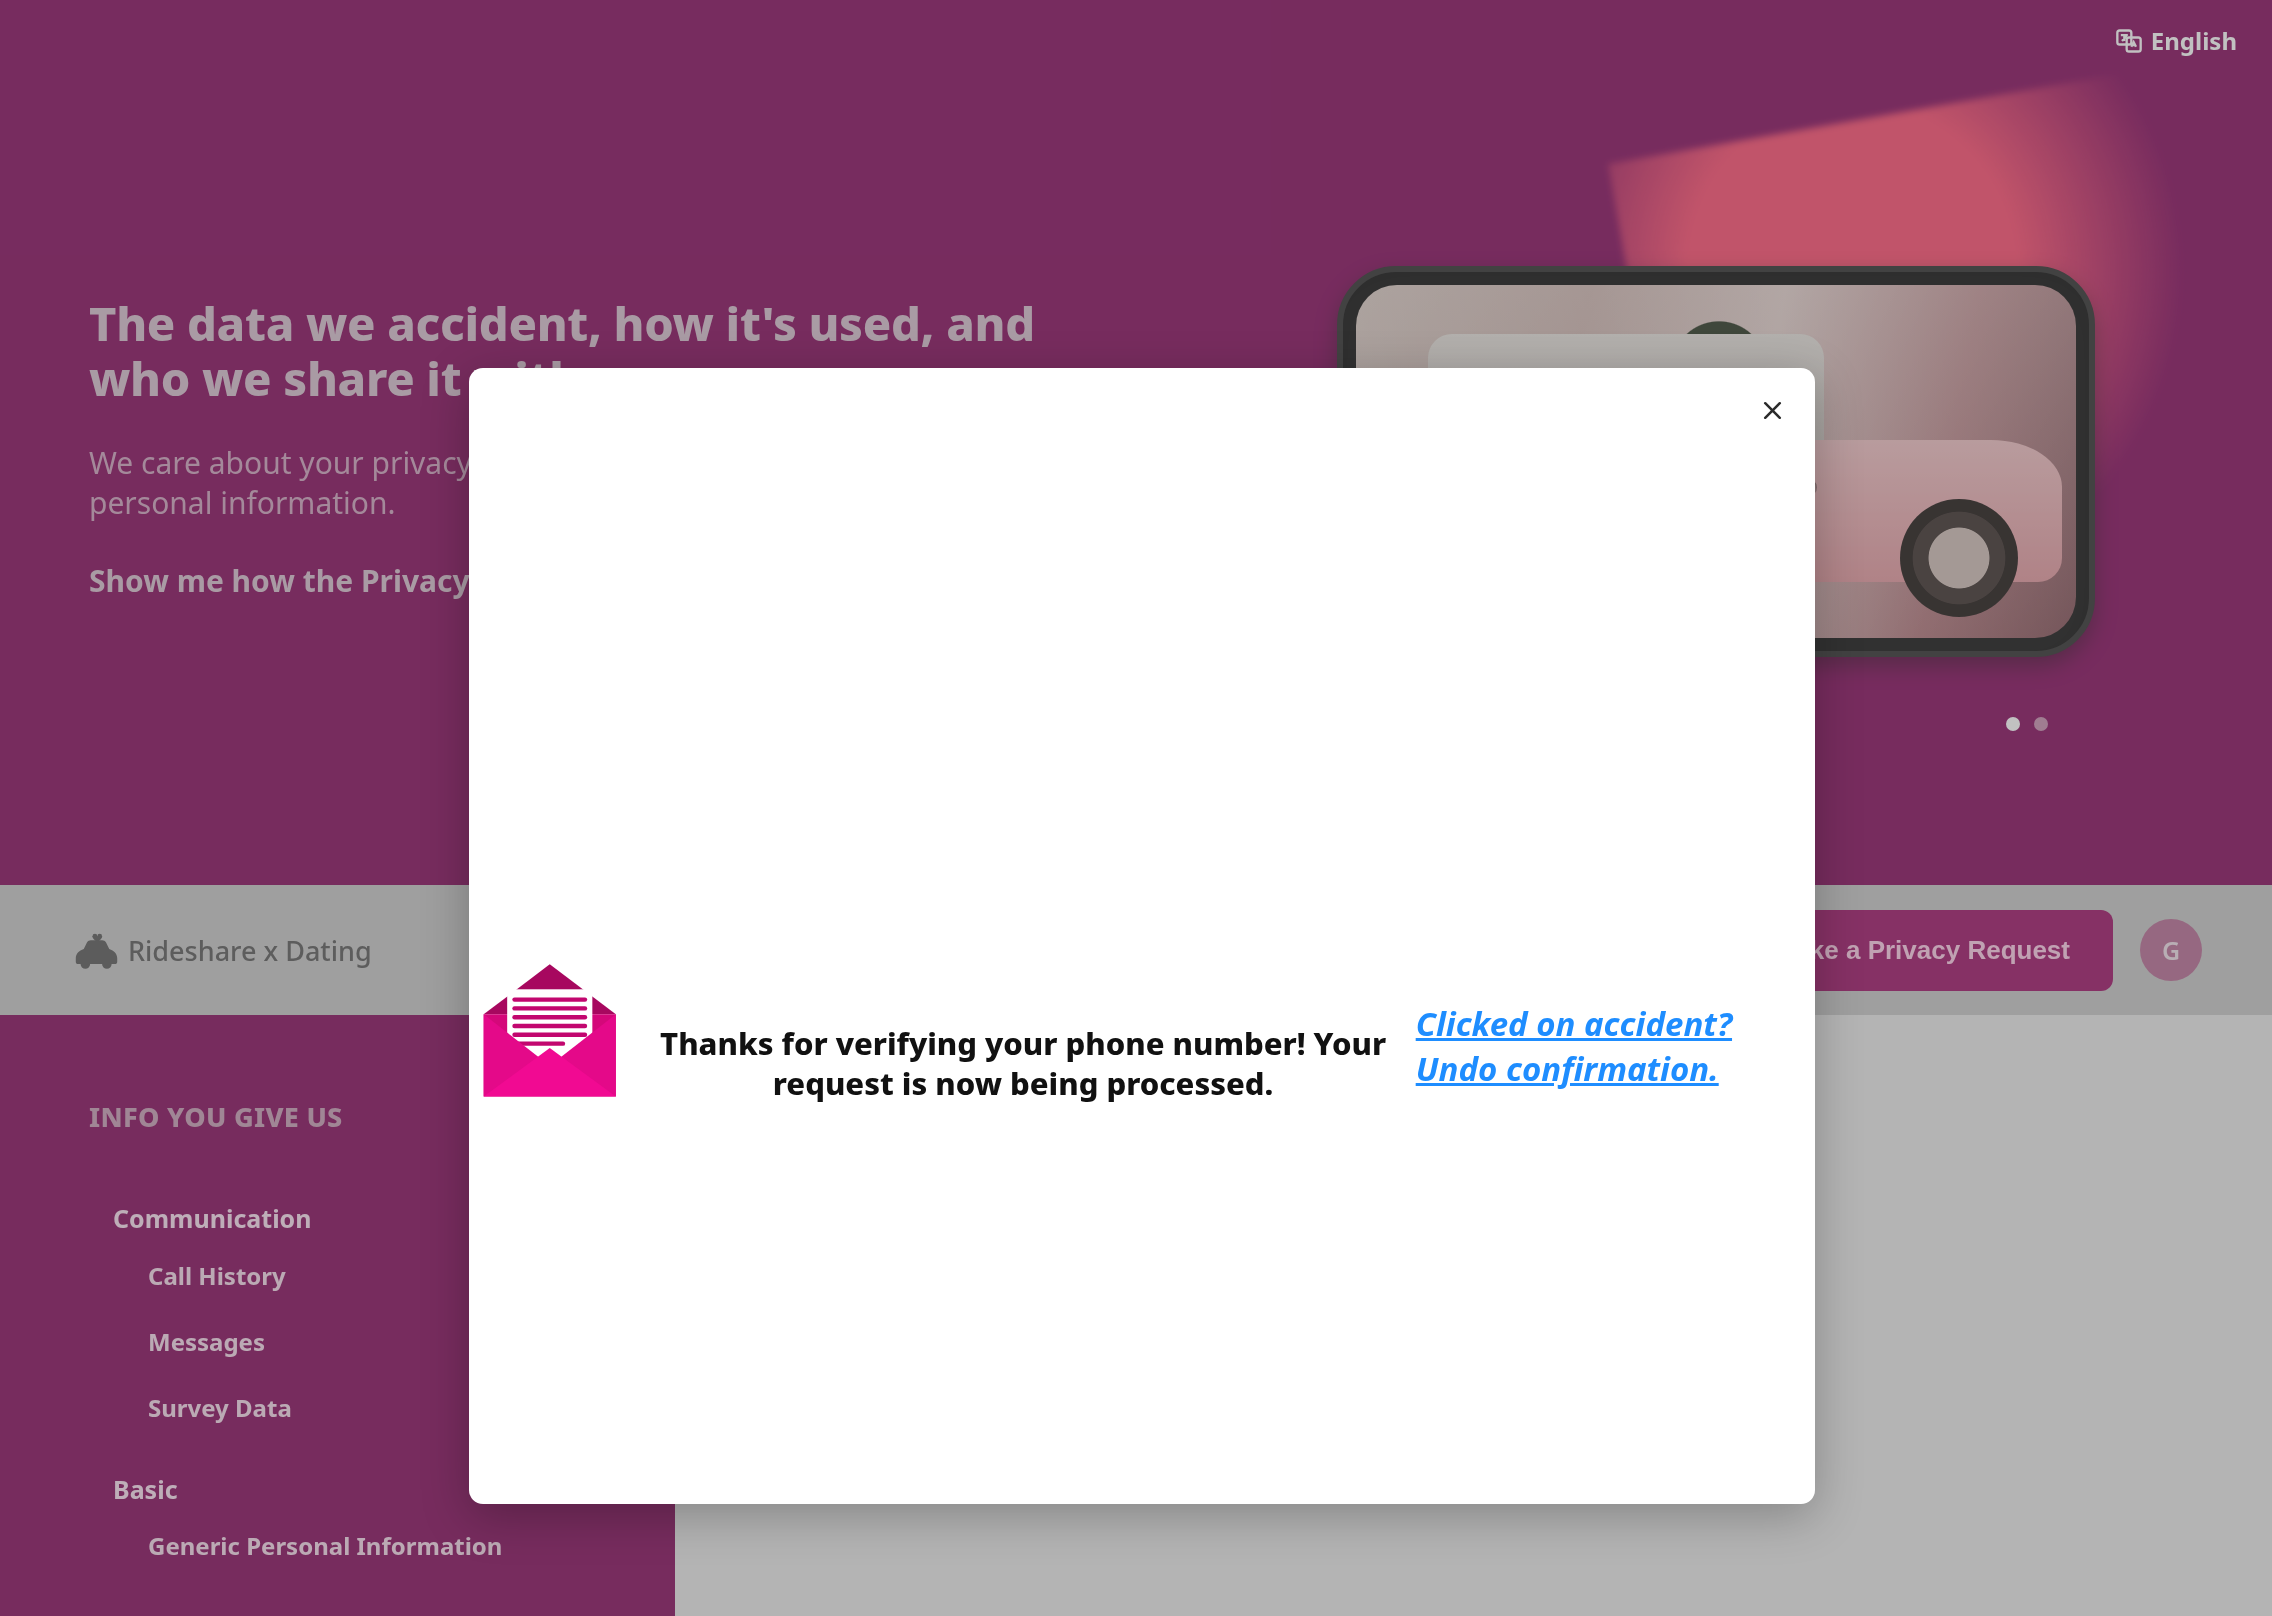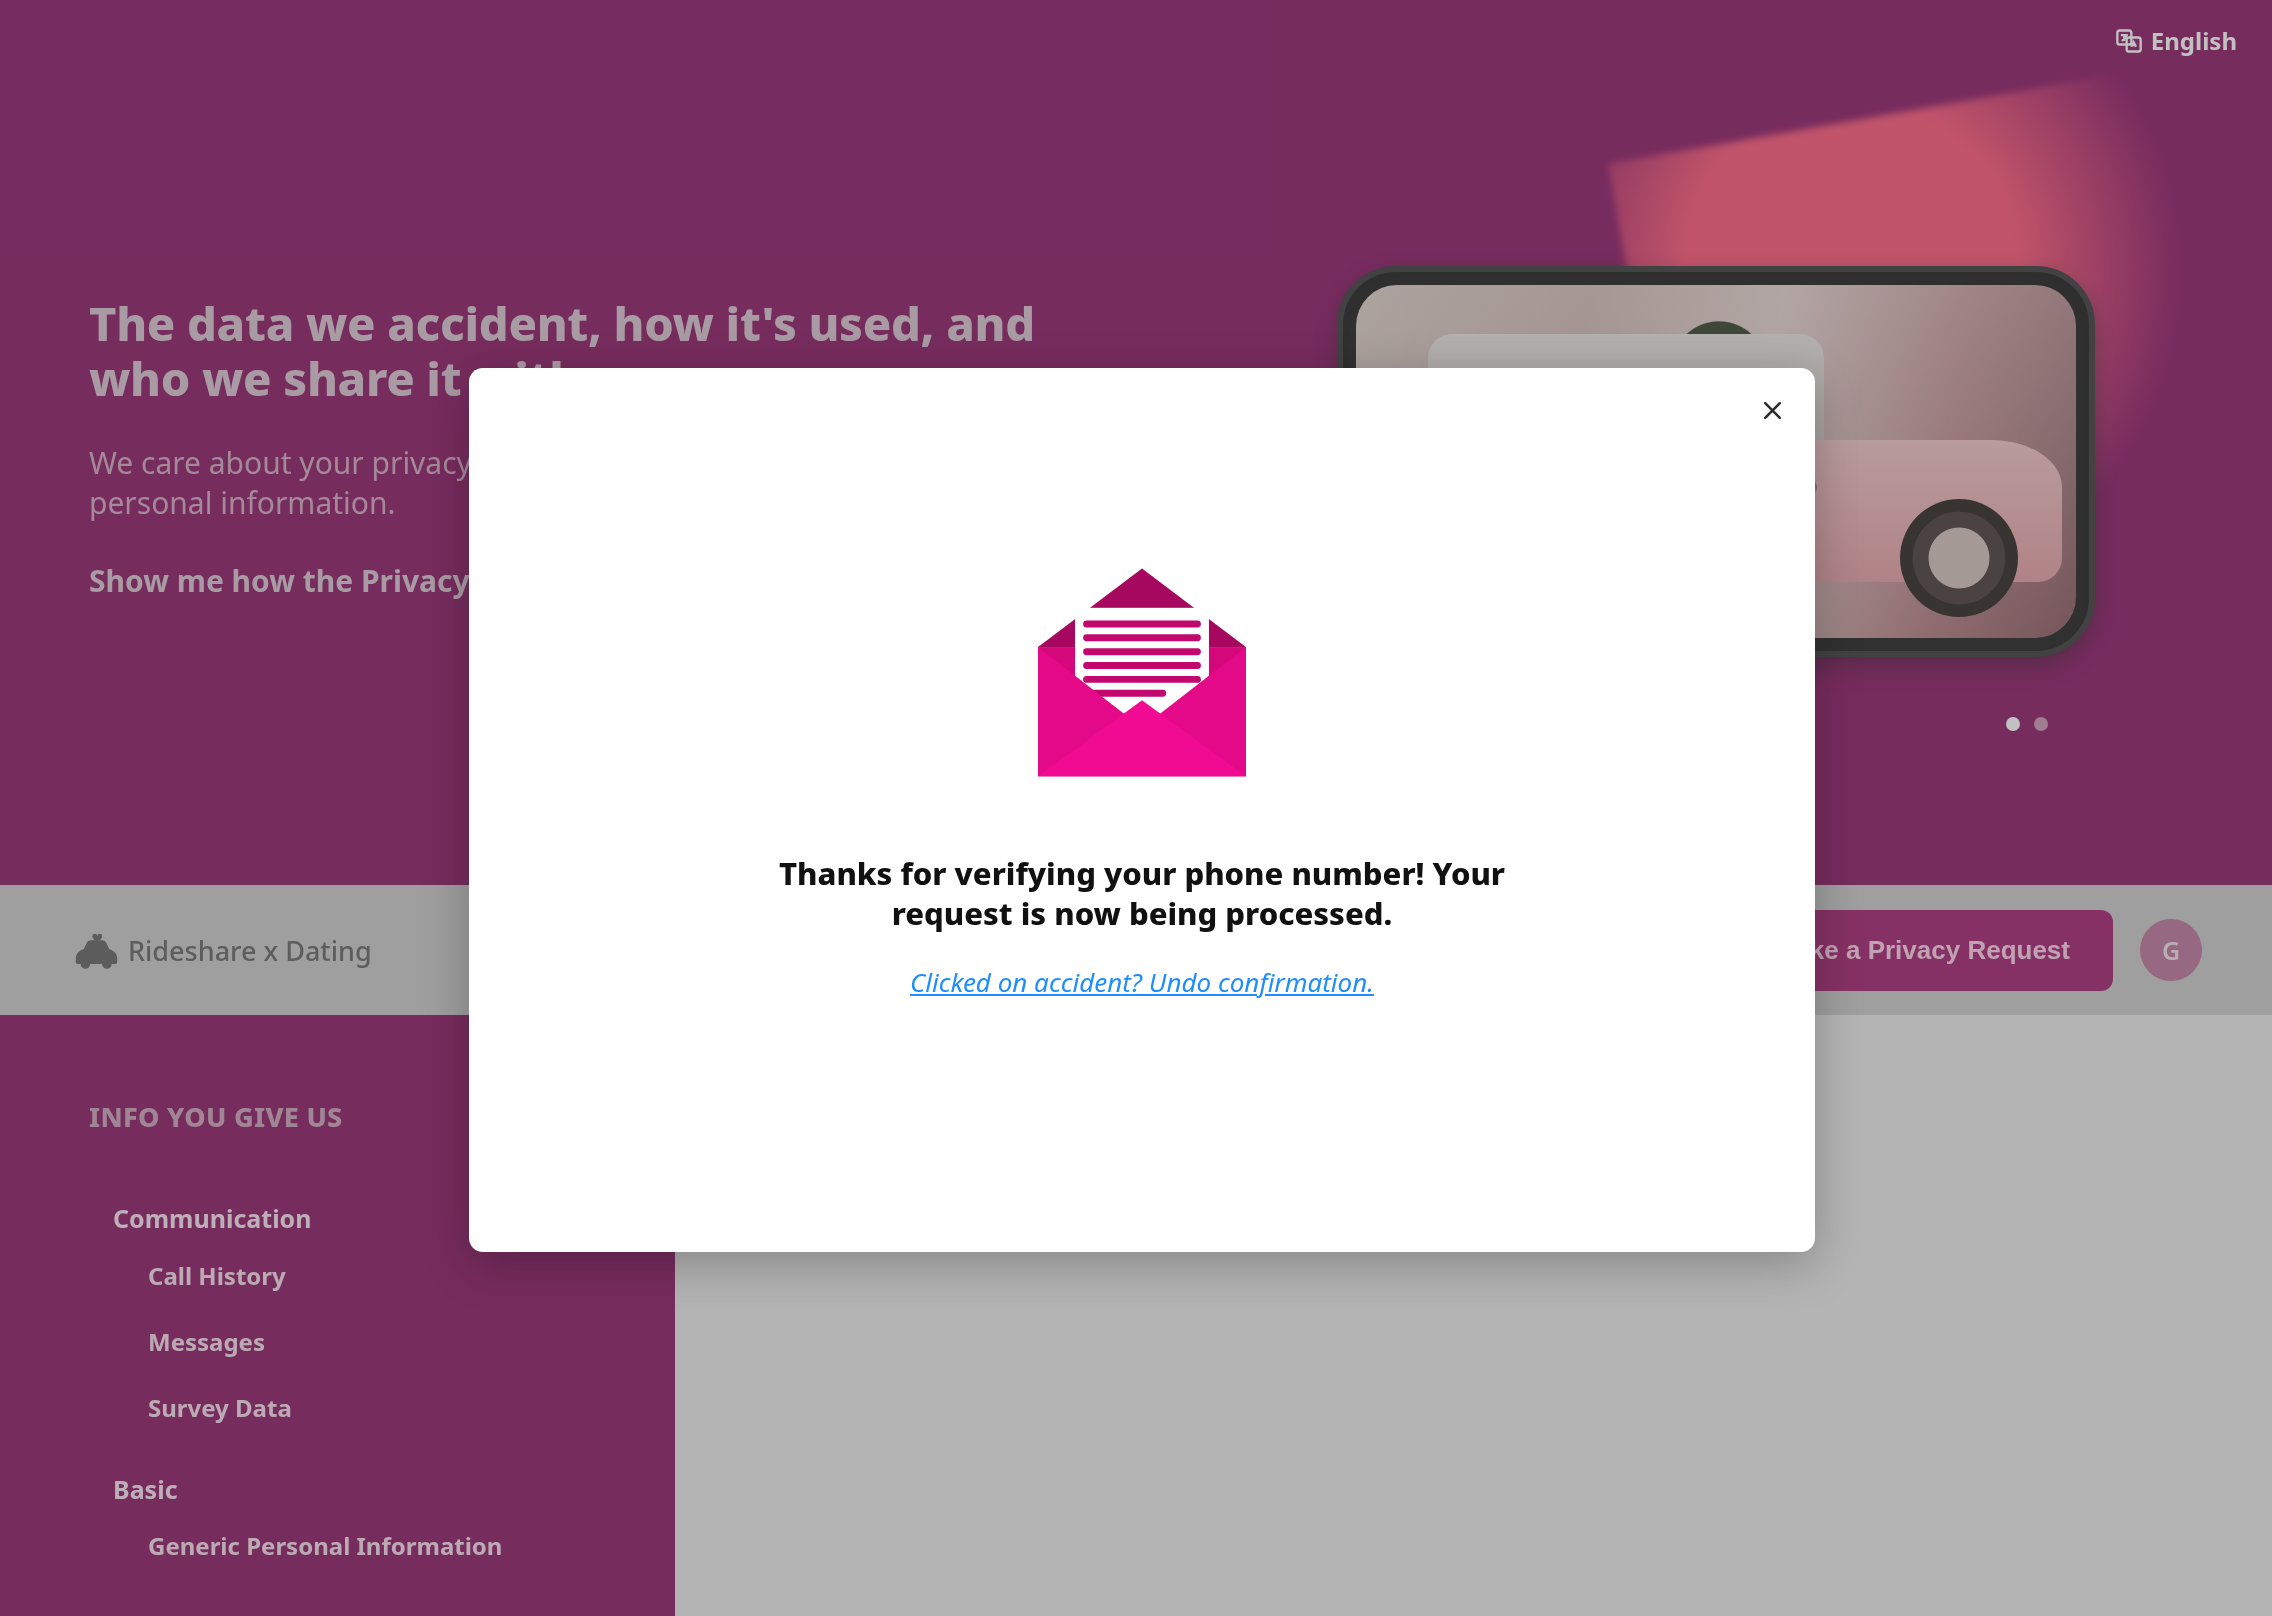--- a/index.html
+++ b/index.html
@@ -156,25 +156,25 @@
 
     
     .scrim{ position:absolute; inset:0; background:rgba(100,100,100,.40); }
 
     
     .modal{
       position:absolute;
       left:469px;
       width:1346px;
       top:368px;
-      height:884px;
+      height:1136px;
       background:#fff;
       border-radius:14px;
       box-shadow:0 12px 47px rgba(0,0,0,.25);
-      display:flex; flex-direction:column; align-items:center;
+      display:flex; align-items:center;
       padding-top:189px;
     }
     .modal .close{
       position:absolute; top:26px; right:26px;
       width:33px; height:33px; display:flex; align-items:center; justify-content:center;
       color:#2b2b2b;
       cursor:pointer;
     }
     .modal .close svg{ width:25px; height:25px; }
     .envelope{
@@ -185,23 +185,23 @@
       text-align:center;
       font-weight:800;
       font-size:31px;
       line-height:1.3;
       color:#111;
       max-width:793px;
     }
     .modal-undo{
       margin-top:30px;
       color:#1e8dff;
-      font-weight:400;
+      font-weight:700;
       font-style:italic;
-      font-size:26px;
+      font-size:33px;
     }
   </style>
 </head>
 <body>
 
 <div class="hero">
   <div class="blob2"></div>
   <div class="blob1"></div>
 
   <div class="lang">

